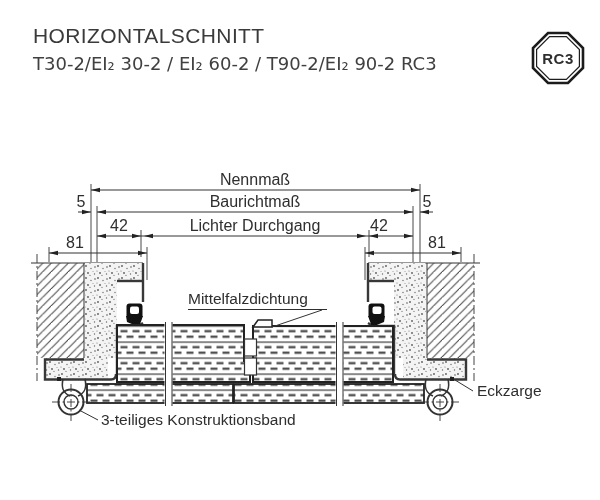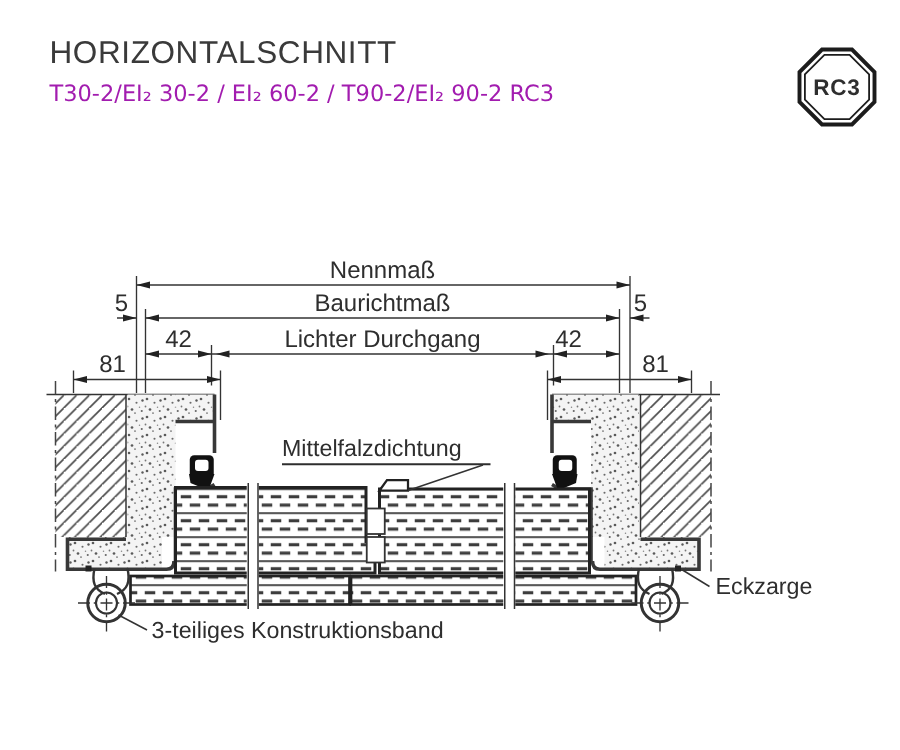--- a/index.html
+++ b/index.html
@@ -1,19 +1,19 @@
 <!DOCTYPE html>
 <html><head>
 <meta charset="utf-8">
 <style>
   html,body{margin:0;padding:0;background:#fff;}
   .canvas{position:relative;width:600px;height:500px;background:#fff;overflow:hidden;
           font-family:"Liberation Sans",sans-serif;}
   .title{position:absolute;left:33px;top:24px;font-size:21px;letter-spacing:.4px;color:#3a3a3a;text-align:center;}
-  .subtitle{position:absolute;left:33px;top:53px;font-size:15px;color:#a21caf;
+  .subtitle{position:absolute;left:33px;top:53px;font-size:18px;color:#404040;
             font-family:"DejaVu Sans","Liberation Sans",sans-serif;}
   svg{position:absolute;left:0;top:0;}
   svg text{font-family:"Liberation Sans",sans-serif;fill:#2e2e2e;}
   .dimtxt{font-size:16px;}
   .lbltxt{font-size:15.5px;}
   .badgetxt{font-size:15px;font-weight:bold;letter-spacing:.5px;}
 </style>
 </head>
 <body>
 

